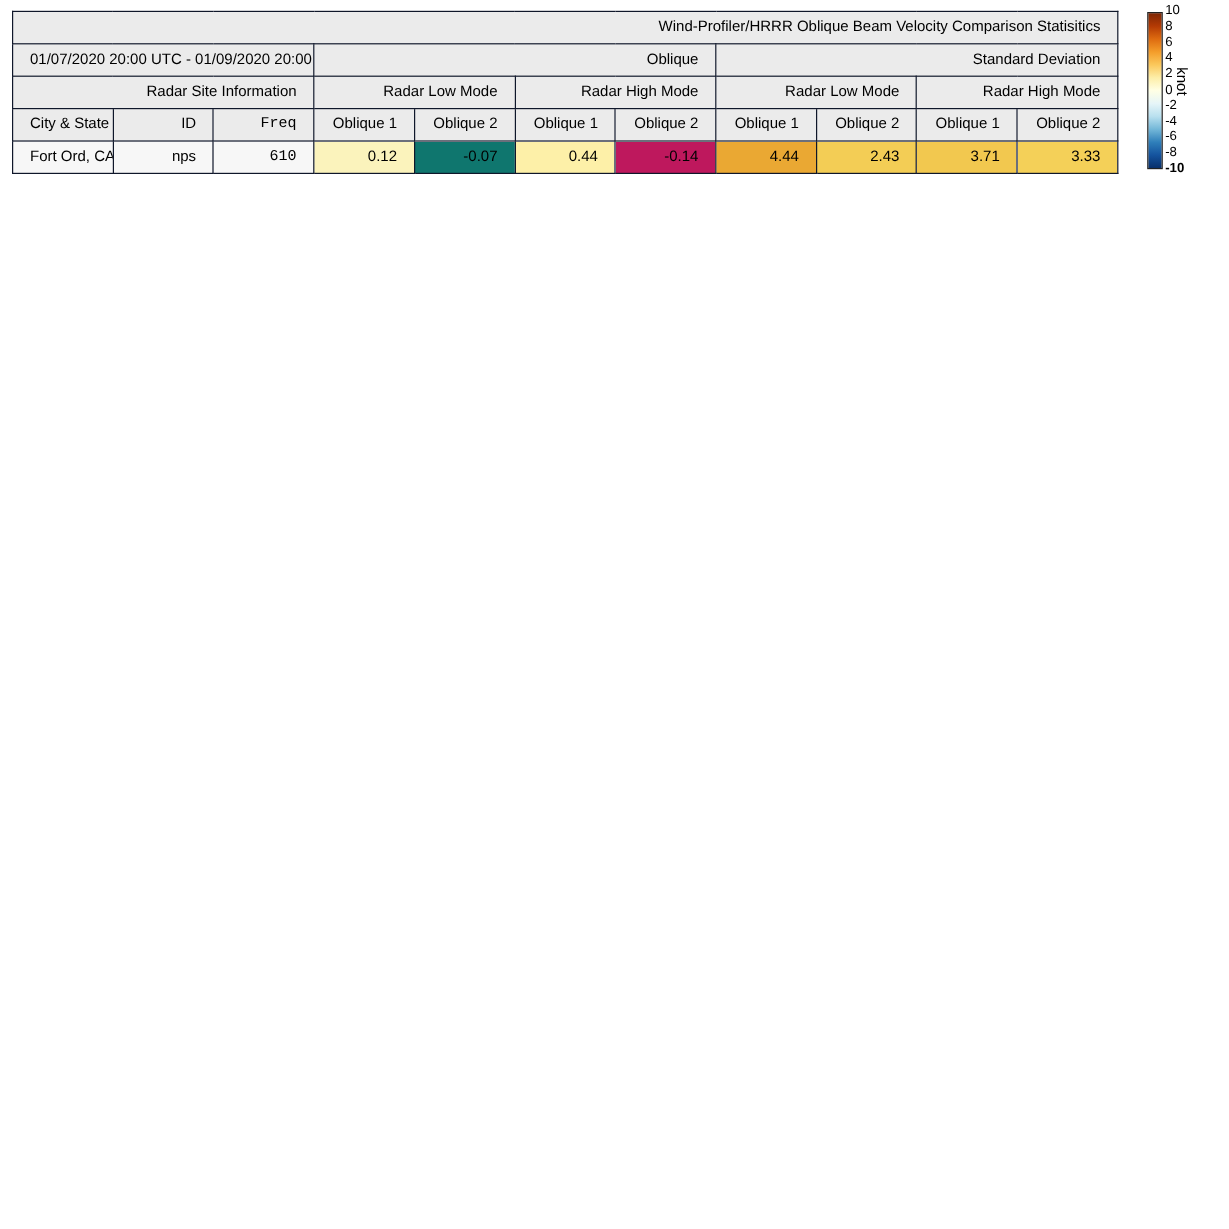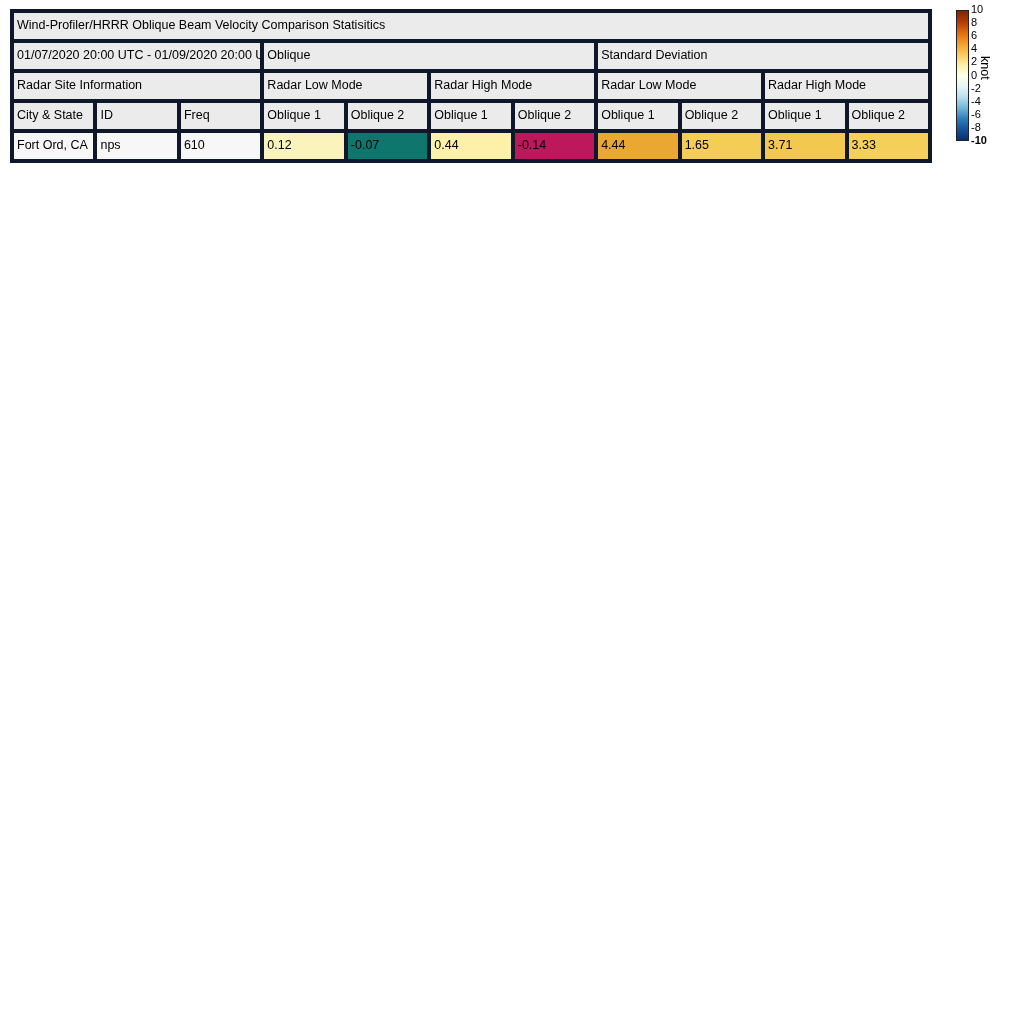--- a/index.html
+++ b/index.html
@@ -22,45 +22,45 @@
     top: 9px;
     width: 922px;
   }
   table.stats {
     border-collapse: collapse;
     table-layout: fixed;
     width: 922px;
     background: #f7f7f7;
   }
   table.stats td {
-    border: 4px solid #0f172a;
-    text-align: left;
+    border: 1px solid #0f172a;
+    text-align: right;
     vertical-align: middle;
     font-size: 12.5px;
     line-height: 1.1;
     height: 26px;
-    padding: 0 3px;
+    padding: 0 14px;
     white-space: nowrap;
     overflow: hidden;
   }
   td.hdr {
     background: #ebebeb;
   }
   td.datacell {
     background: #f7f7f7;
   }
   td.left-stub {
     background: #ebebeb;
     font-size: 12.5px;
   }
 
   
   .c-city  { width: 207px; }
   .c-id    { width: 48px;  }
-  .c-freq  { width: 48px;  }
+  .c-freq  { width: 48px; font-family: Liberation Mono, monospace;  }
   .c-val   { width: 77px;  }
 
   
   #colorbar-group {
     position: absolute;
     left: 956px;
     top: 10px;
     width: 68px;
     height: 132px;
   }
@@ -134,21 +134,21 @@
       </tr>
       <tr>
         <td class="datacell c-city">Fort Ord, CA</td>
         <td class="datacell c-id">nps</td>
         <td class="datacell c-freq">610</td>
         <td class="datacell c-val" style="background-color: rgb(251, 243, 188);">0.12</td>
         <td class="datacell c-val" style="background-color: #0f766e;">-0.07</td>
         <td class="datacell c-val" style="background-color: rgb(253, 240, 168);">0.44</td>
         <td class="datacell c-val" style="background-color: #be185d;">-0.14</td>
         <td class="datacell c-val" style="background-color: rgb(234, 168, 51);">4.44</td>
-        <td class="datacell c-val" style="background-color: rgb(243, 205, 85);">1.65</td>
+        <td class="datacell c-val" style="background-color: rgb(243, 205, 85);">2.43</td>
         <td class="datacell c-val" style="background-color: rgb(242, 200, 79);">3.71</td>
         <td class="datacell c-val" style="background-color: rgb(244, 208, 88);">3.33</td>
       </tr>
     </tbody>
   </table>
 </div>
 
 <div id="colorbar-group">
   <div id="colorbar-bar" style="background: linear-gradient(rgb(127, 39, 4), rgb(179, 58, 4), rgb(222, 107, 16), rgb(244, 157, 42), rgb(251, 200, 92), rgb(253, 238, 168), rgb(255, 255, 229), rgb(230, 245, 248), rgb(185, 224, 239), rgb(115, 183, 216), rgb(47, 127, 186), rgb(20, 83, 158), rgb(8, 48, 107));"></div>
   <div id="colorbar-ticks">

